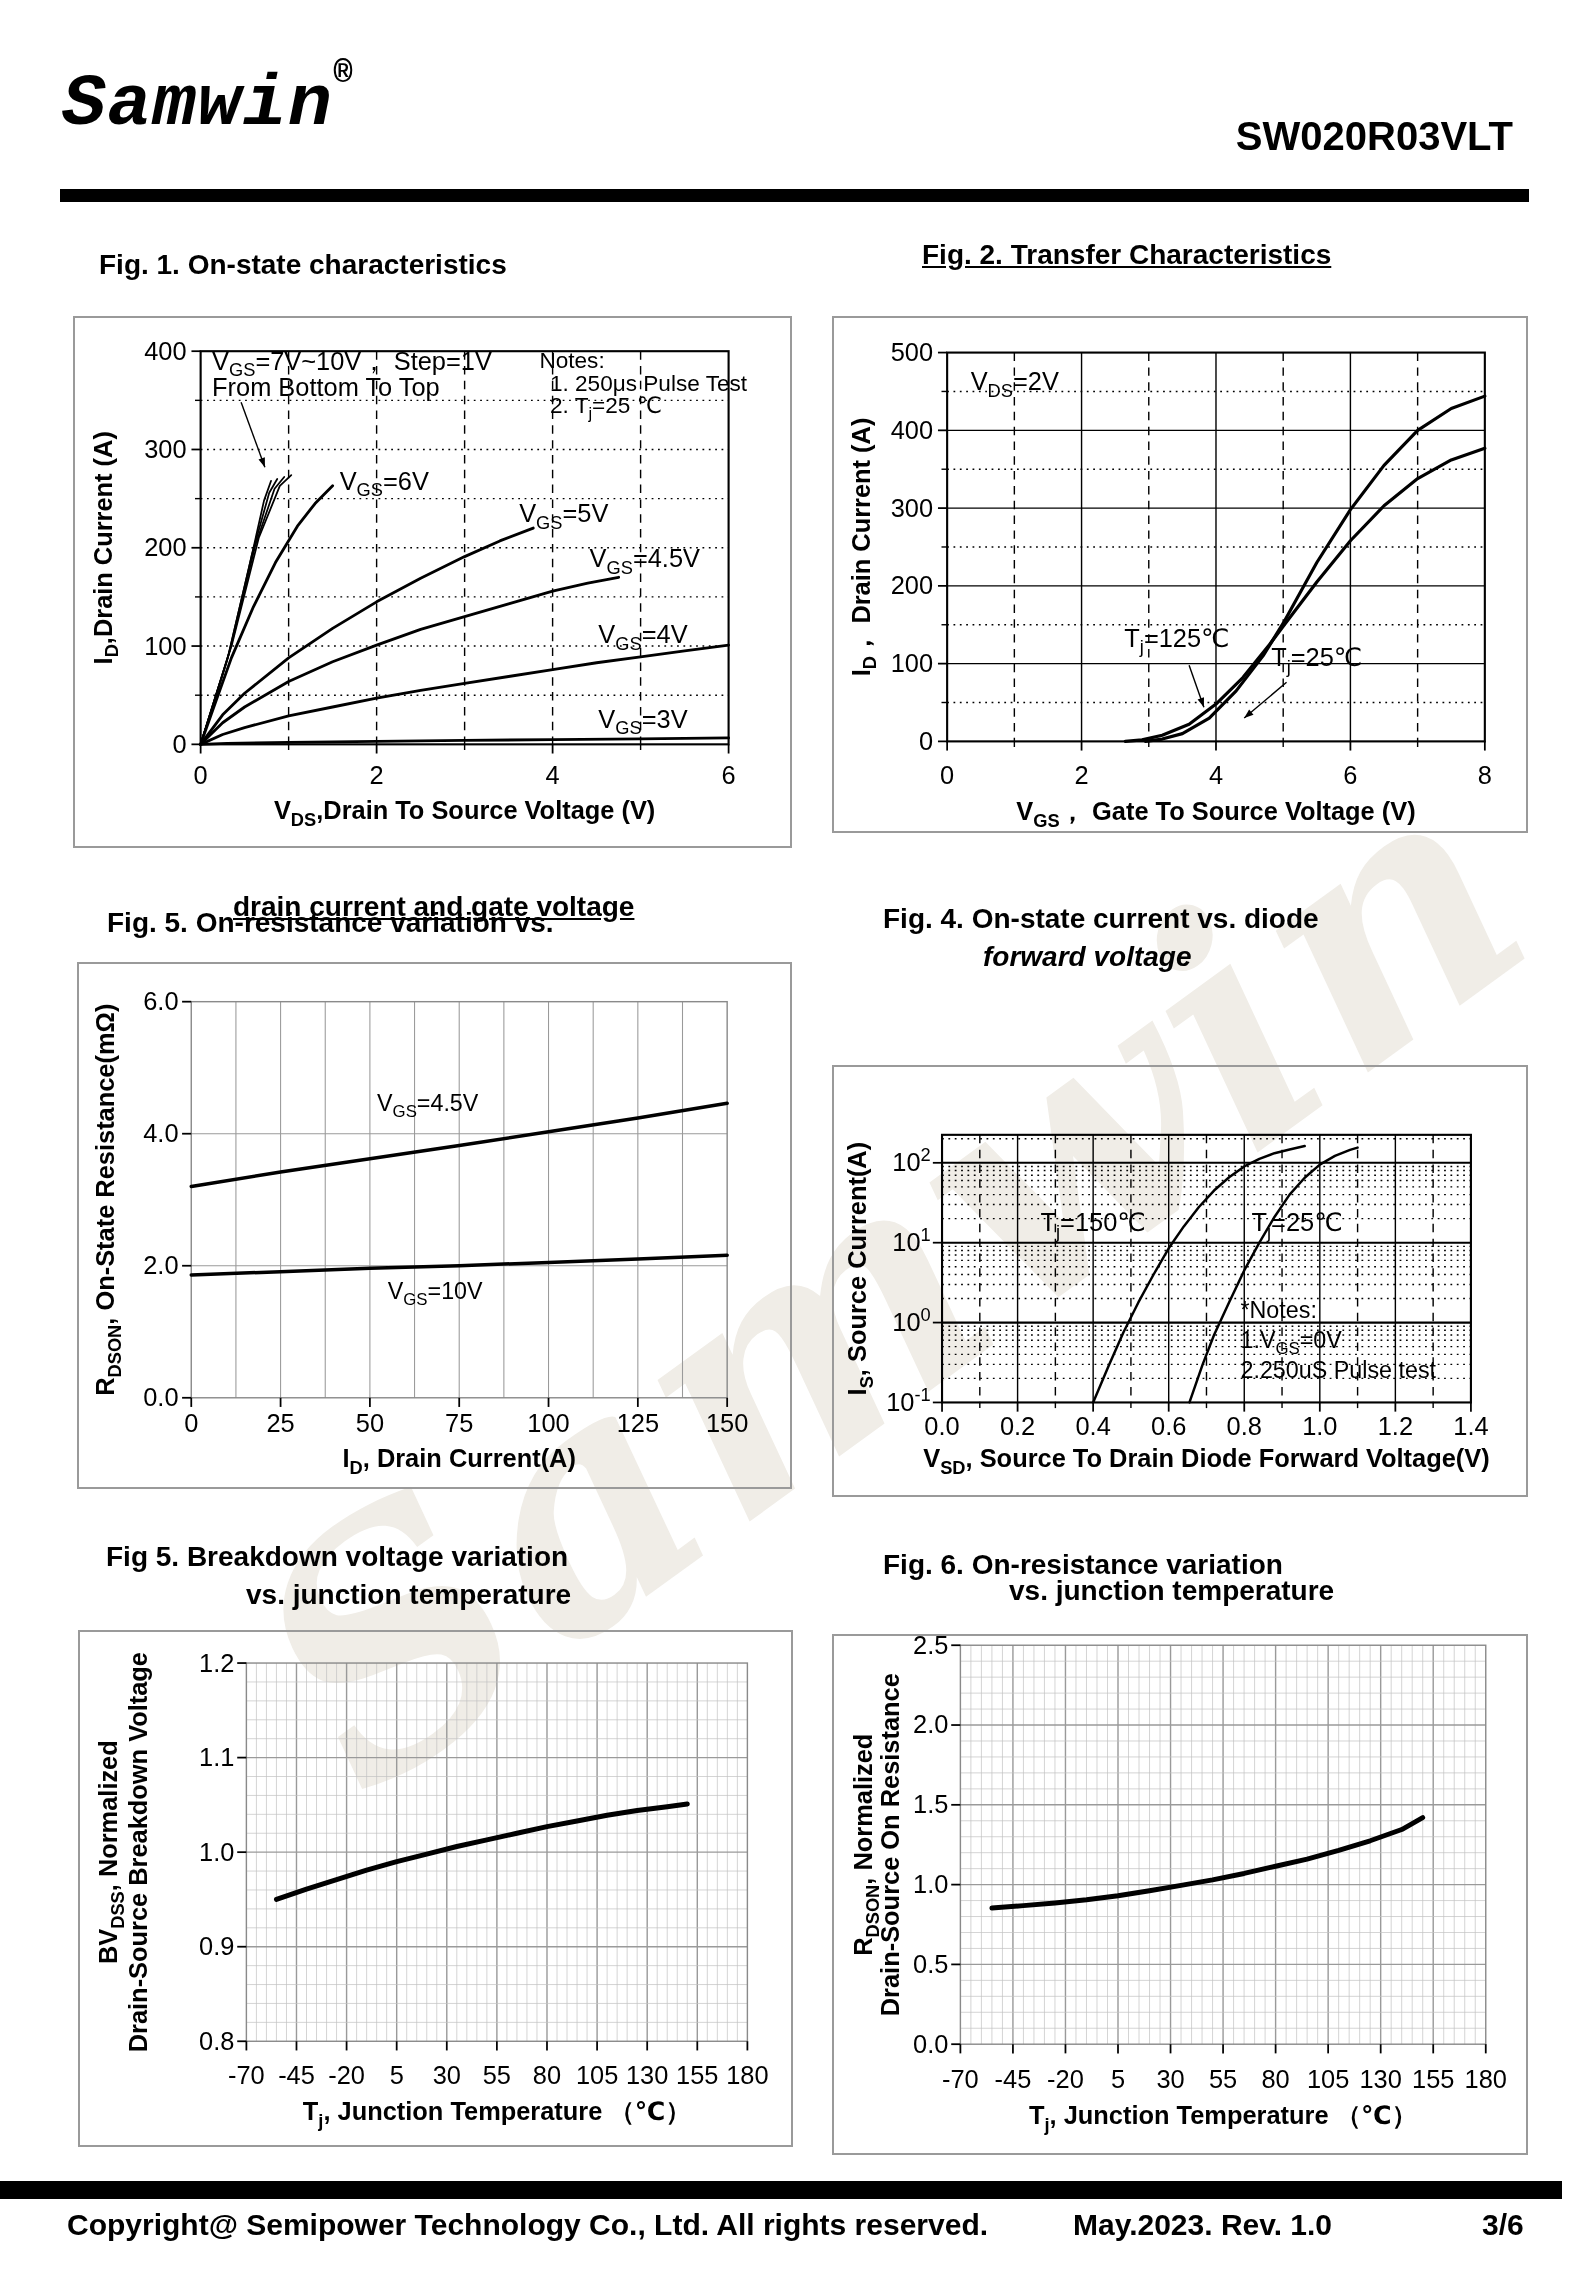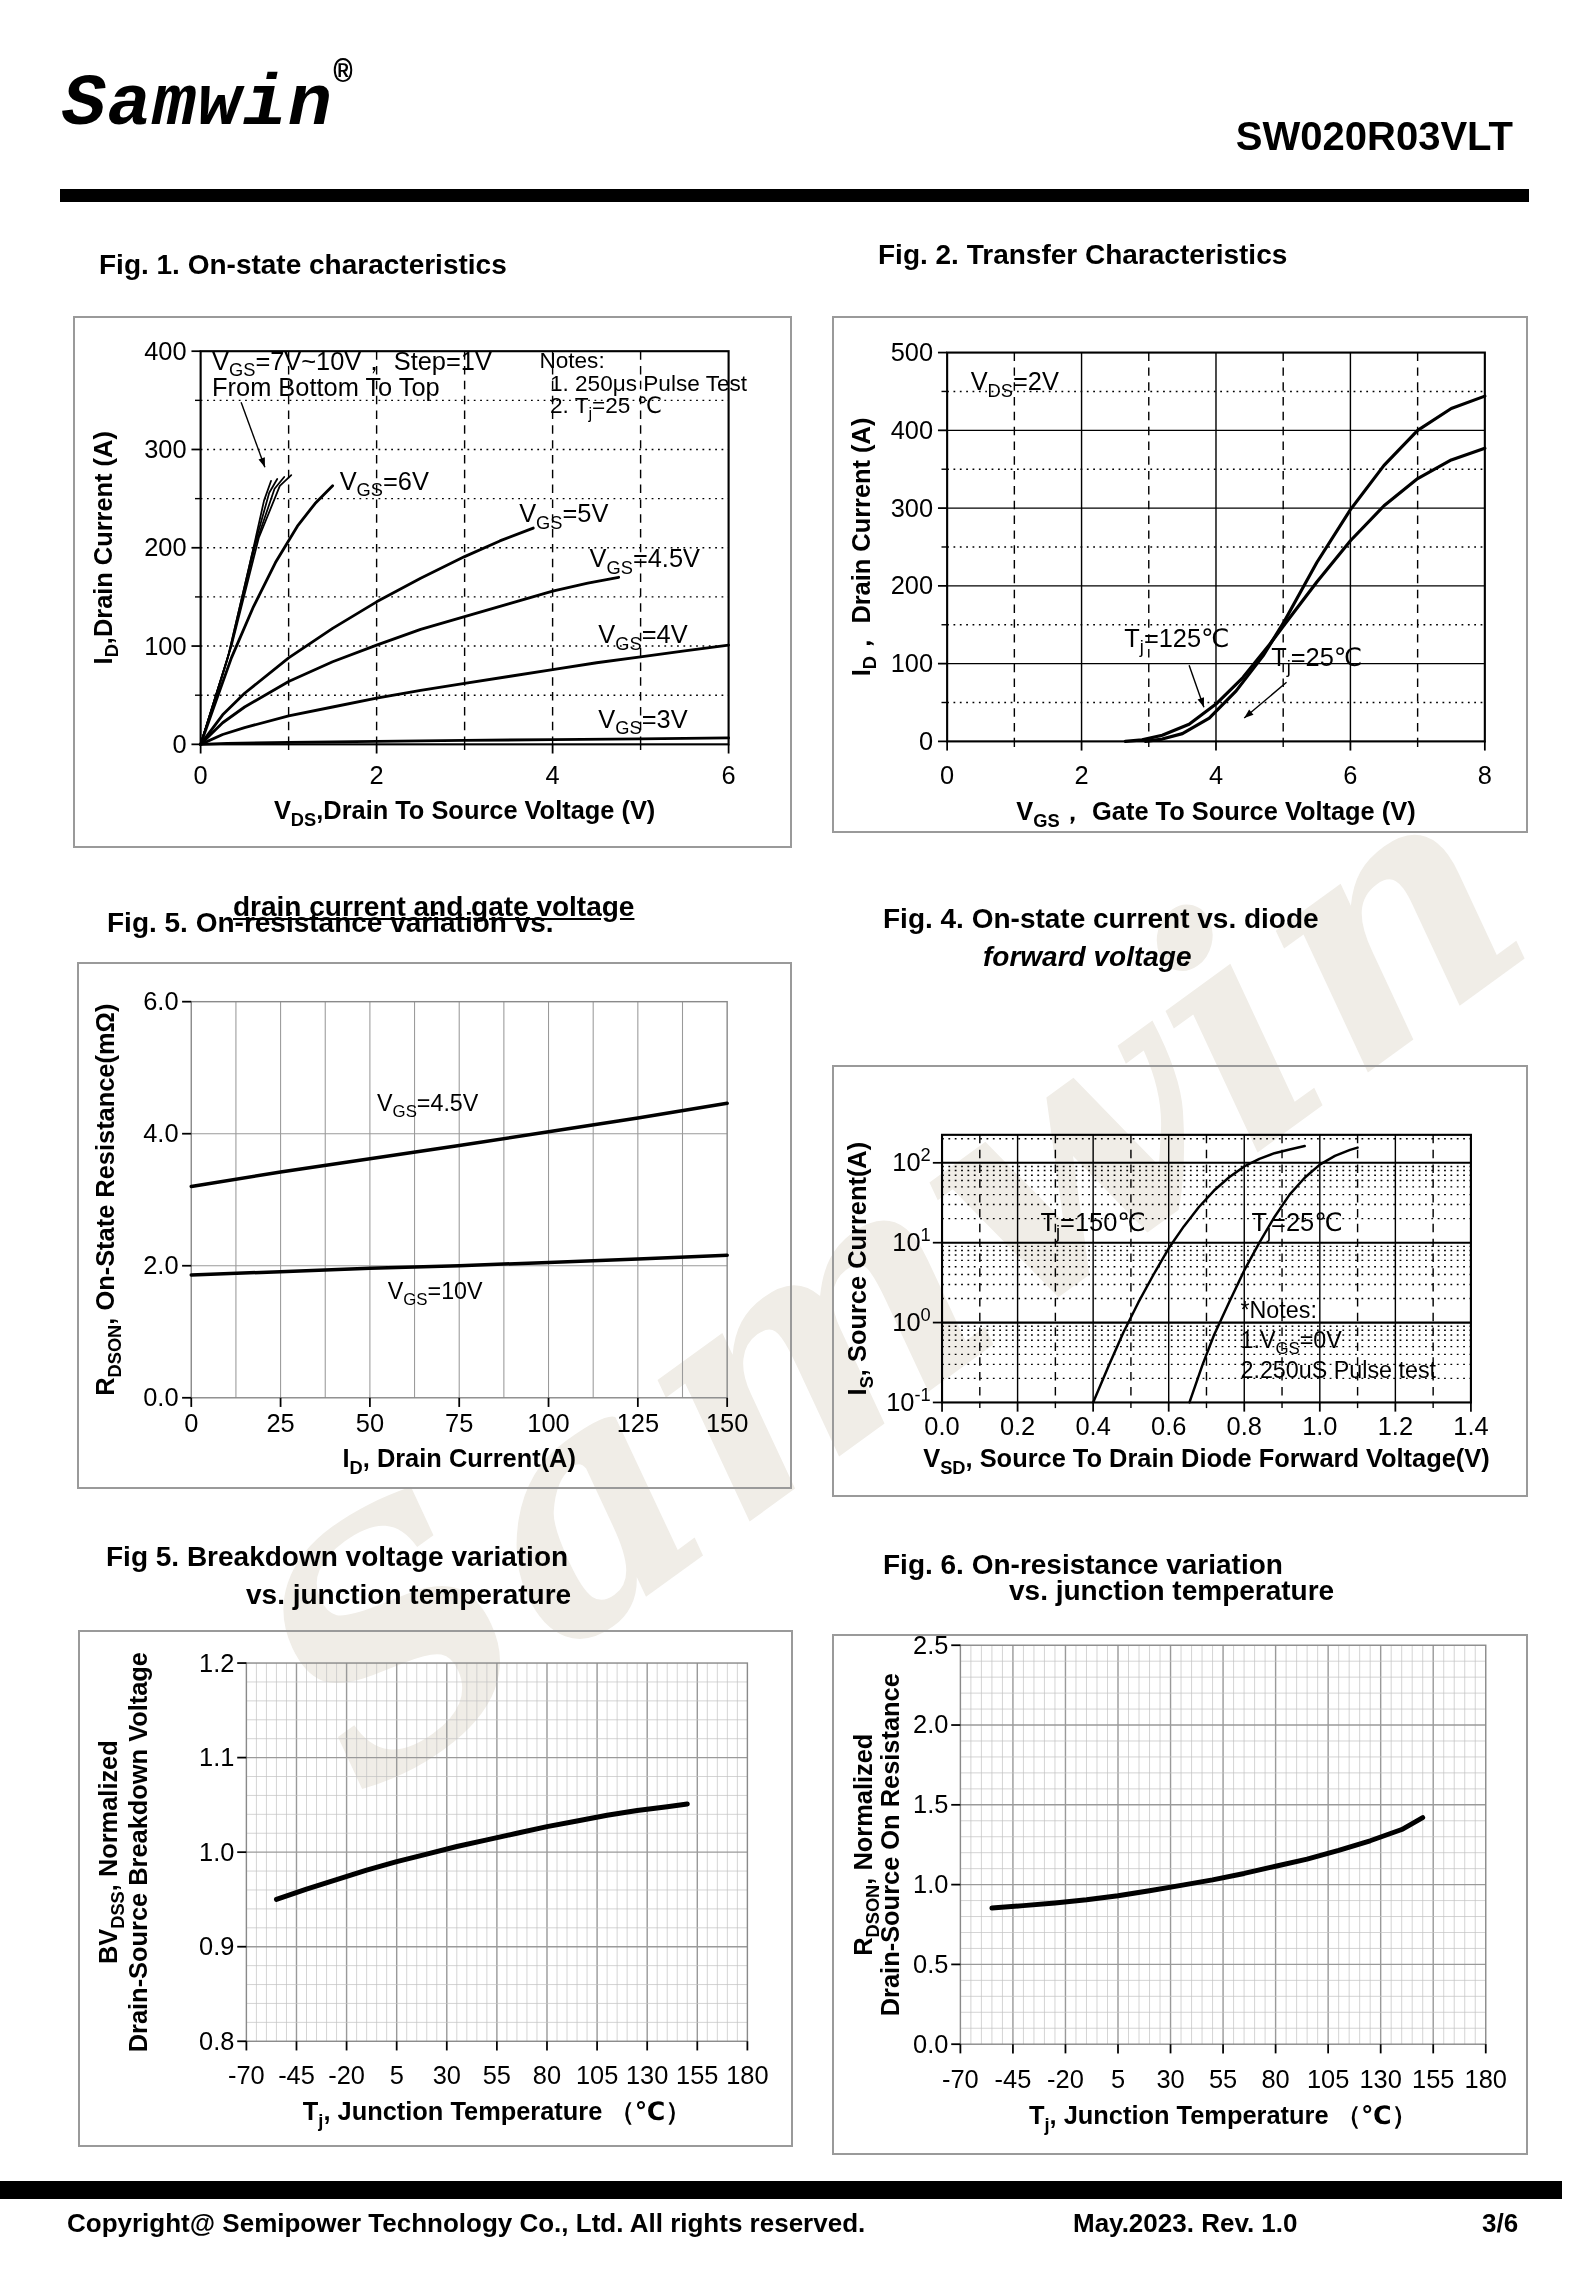--- a/index.html
+++ b/index.html
@@ -9,28 +9,28 @@
   #watermark{left:177px;top:1116px;width:1271px;height:438px;text-align:center;
     font-family:"DejaVu Serif","Liberation Serif",serif;font-style:italic;font-weight:bold;
     font-size:325px;line-height:438px;color:#f0ede7;transform:rotate(-36deg);letter-spacing:5.7px;
     user-select:none;}
   #logo{left:62px;top:20px;font-family:Liberation Mono, monospace;
     font-style:italic;font-weight:bold;font-size:73px;letter-spacing:1.4px;margin-top:36px;}
   #logo-reg{font-size:32.5px;vertical-align:41px;font-style:normal;}
   #part-number{right:76px;top:114px;font-size:40px;font-weight:bold;}
   #header-rule{left:60px;top:189px;width:1469px;height:12.7px;background:#000;}
   .fig-title{font-size:28px;font-weight:bold;white-space:nowrap;}
-  #title-f1{left:99px;top:249px;} #title-f2{left:878px;top:239px;}
+  #title-f1{left:99px;top:249px;} #title-f2{left:922px;top:239px;text-decoration:underline;}
   #title-f3a{left:107px;top:907px;} #title-f3b{left:233px;top:891px;text-decoration:underline;}
   #title-f4a{left:883px;top:903px;} #title-f4b{left:983px;top:941px;font-style:italic;}
   #title-f5a{left:106px;top:1541px;} #title-f5b{left:246px;top:1579px;}
   #title-f6a{left:883px;top:1537px;margin-top:12px;} #title-f6b{left:1009px;top:1575px;}
   .figbox{position:absolute;}
   #footer-bar{left:0;top:2181px;width:1562px;height:18.4px;background:#000;}
-  .footer-text{top:2208px;font-size:26px;font-weight:bold;white-space:nowrap;}
+  .footer-text{top:2208px;font-size:30px;font-weight:bold;white-space:nowrap;}
   #footer-copyright{left:67px;} #footer-rev{left:1073px;} #footer-page{left:1482px;}
   svg text{font-family:"Liberation Sans","DejaVu Sans",sans-serif;}
 </style>
 </head>
 <body>
 
 <div id="watermark" class="abs">Samwin</div>
 
 <div id="logo" class="abs"><span>Samwin</span><span id="logo-reg">®</span></div>
 <div id="part-number" class="abs">SW020R03VLT</div>

